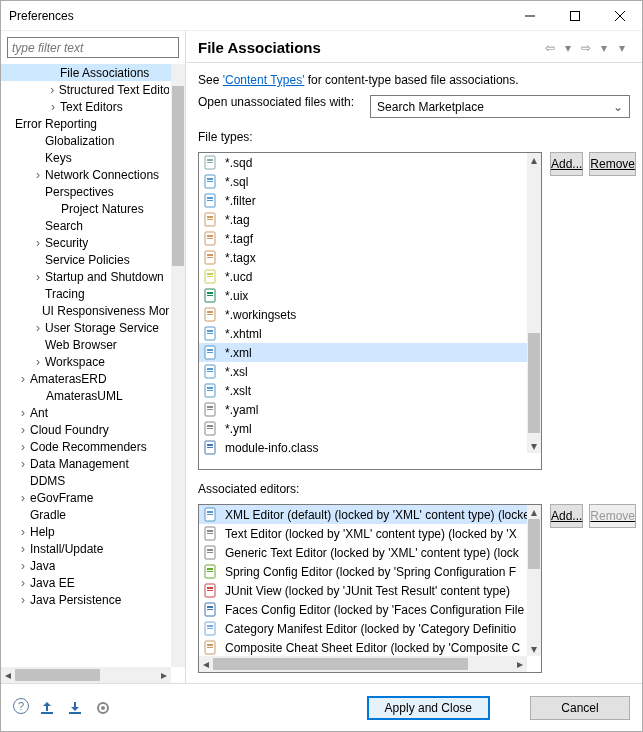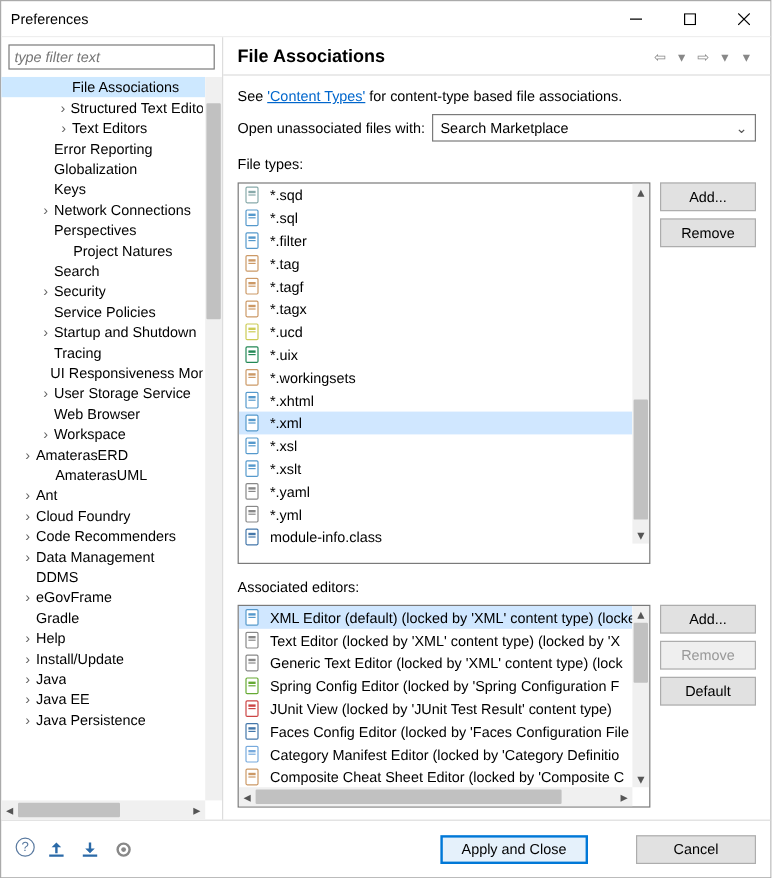--- a/index.html
+++ b/index.html
@@ -28,31 +28,31 @@
   .arrow-btn { width:14px; height:14px; display:flex; align-items:center; justify-content:center; color:#555;}
   
   .main { flex: 1; display: flex; flex-direction: column; padding: 0; min-width:0; }
   .main-header { display: flex; align-items: center; padding: 8px 12px 6px 12px; border-bottom: 1px solid #ddd; }
   .main-title { font-size: 15px; font-weight: 600; flex: 1; }
   .header-nav { display: flex; gap: 2px; }
   .nav-icon { width: 16px; height: 16px; display:flex; align-items:center; justify-content:center; color:#888; }
   .main-content { flex: 1; padding: 10px 12px; display: flex; flex-direction: column; gap: 8px; overflow: hidden; }
   .desc-row { }
   a.link { color: #0066cc; text-decoration: underline; }
-  .combo-row { display: flex; align-items: center; gap: 6px; }
+  .combo-row { display: flex; align-items: flex-start; gap: 16px; }
   .combo { flex: 1; height: 23px; border: 1px solid #7a7a7a; background: #fff; display: flex; align-items: center; padding: 0 6px; justify-content: space-between; }
   .combo .chev { color:#555; }
   .section-label { margin-top: 4px; }
   .list-area { display: flex; gap: 8px; }
   .listbox { flex: 1; border: 1px solid #7a7a7a; position: relative; overflow: hidden; }
   .list-inner { position:absolute; left:0; top:0; bottom:14px; right:14px; overflow:hidden; }
   .list-row { height: 19px; display: flex; align-items: center; gap: 6px; padding: 0 4px; white-space:nowrap; }
   .list-row.selected-light { background: #d0e7ff; }
   .file-icon { width: 16px; height: 16px; display:inline-flex; align-items:center; justify-content:center; flex-shrink:0; }
-  .side-buttons { width: 80px; display: flex; flex-direction: column; gap: 6px; }
+  .side-buttons { width: 80px; display: flex; flex-direction: row; gap: 6px; text-decoration: underline; }
   .btn { height: 24px; border: 1px solid #adadad; background: #e1e1e1; display:flex; align-items:center; justify-content:center; cursor:default; }
   .btn.disabled { color:#999; background:#efefef; }
   .footer { height: 48px; border-top: 1px solid #ddd; display: flex; align-items: center; padding: 0 12px; }
   .footer-icons { display: flex; gap: 8px; }
   .footer-icons .ficon { width:20px; height:20px; display:flex; align-items:center; justify-content:center; }
   .footer-spacer { flex: 1; }
   .footer .btn { padding: 0 16px; min-width: 100px; margin-left: 32px; }
   .btn.primary { border: 2px solid #0078d7; background:#e5f1fb; }
 </style>
 </head>
@@ -93,21 +93,21 @@
               <span class="label">File Associations</span>
             </div>
             <div class="tree-row" style="padding-left: 45px;">
               <span class="expander">›</span>
               <span class="label">Structured Text Editors</span>
             </div>
             <div class="tree-row" style="padding-left: 45px;">
               <span class="expander">›</span>
               <span class="label">Text Editors</span>
             </div>
-            <div class="tree-row" style="padding-left: 30px;">
+            <div class="tree-row" style="">
               <span class="expander"></span>
               <span class="label">Error Reporting</span>
             </div>
             <div class="tree-row" style="padding-left: 30px;">
               <span class="expander"></span>
               <span class="label">Globalization</span>
             </div>
             <div class="tree-row" style="padding-left: 30px;">
               <span class="expander"></span>
               <span class="label">Keys</span>

